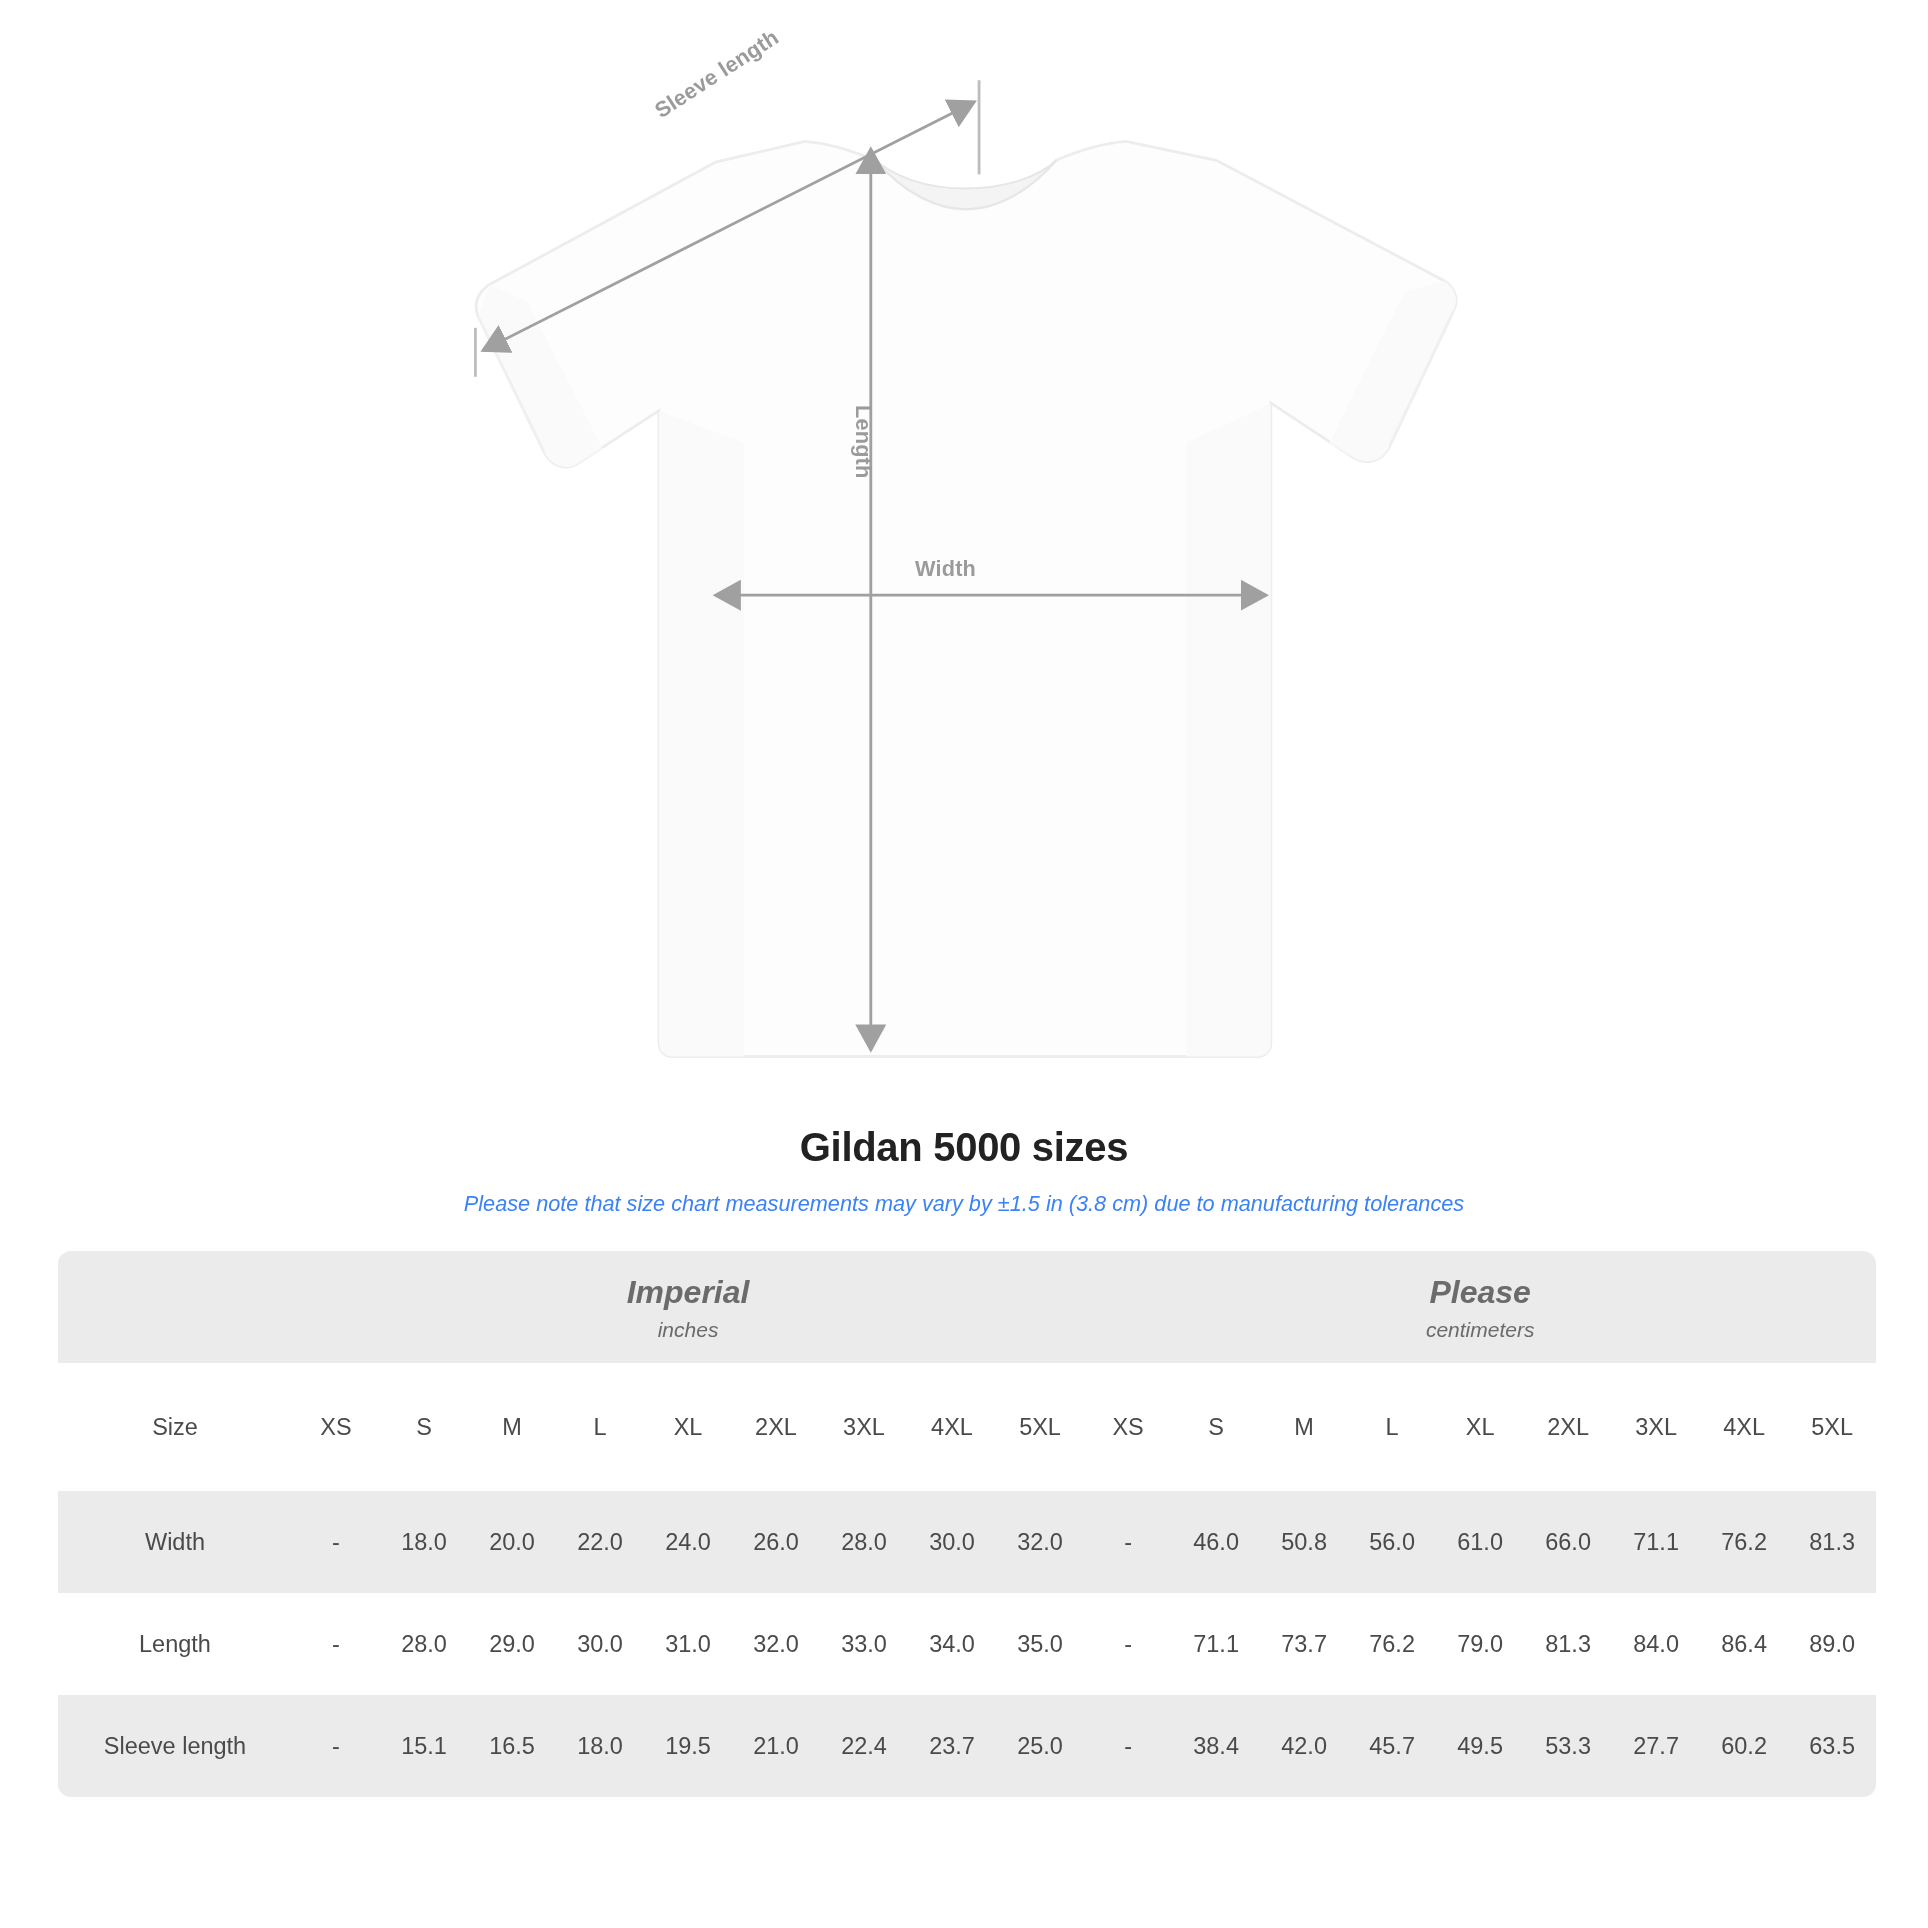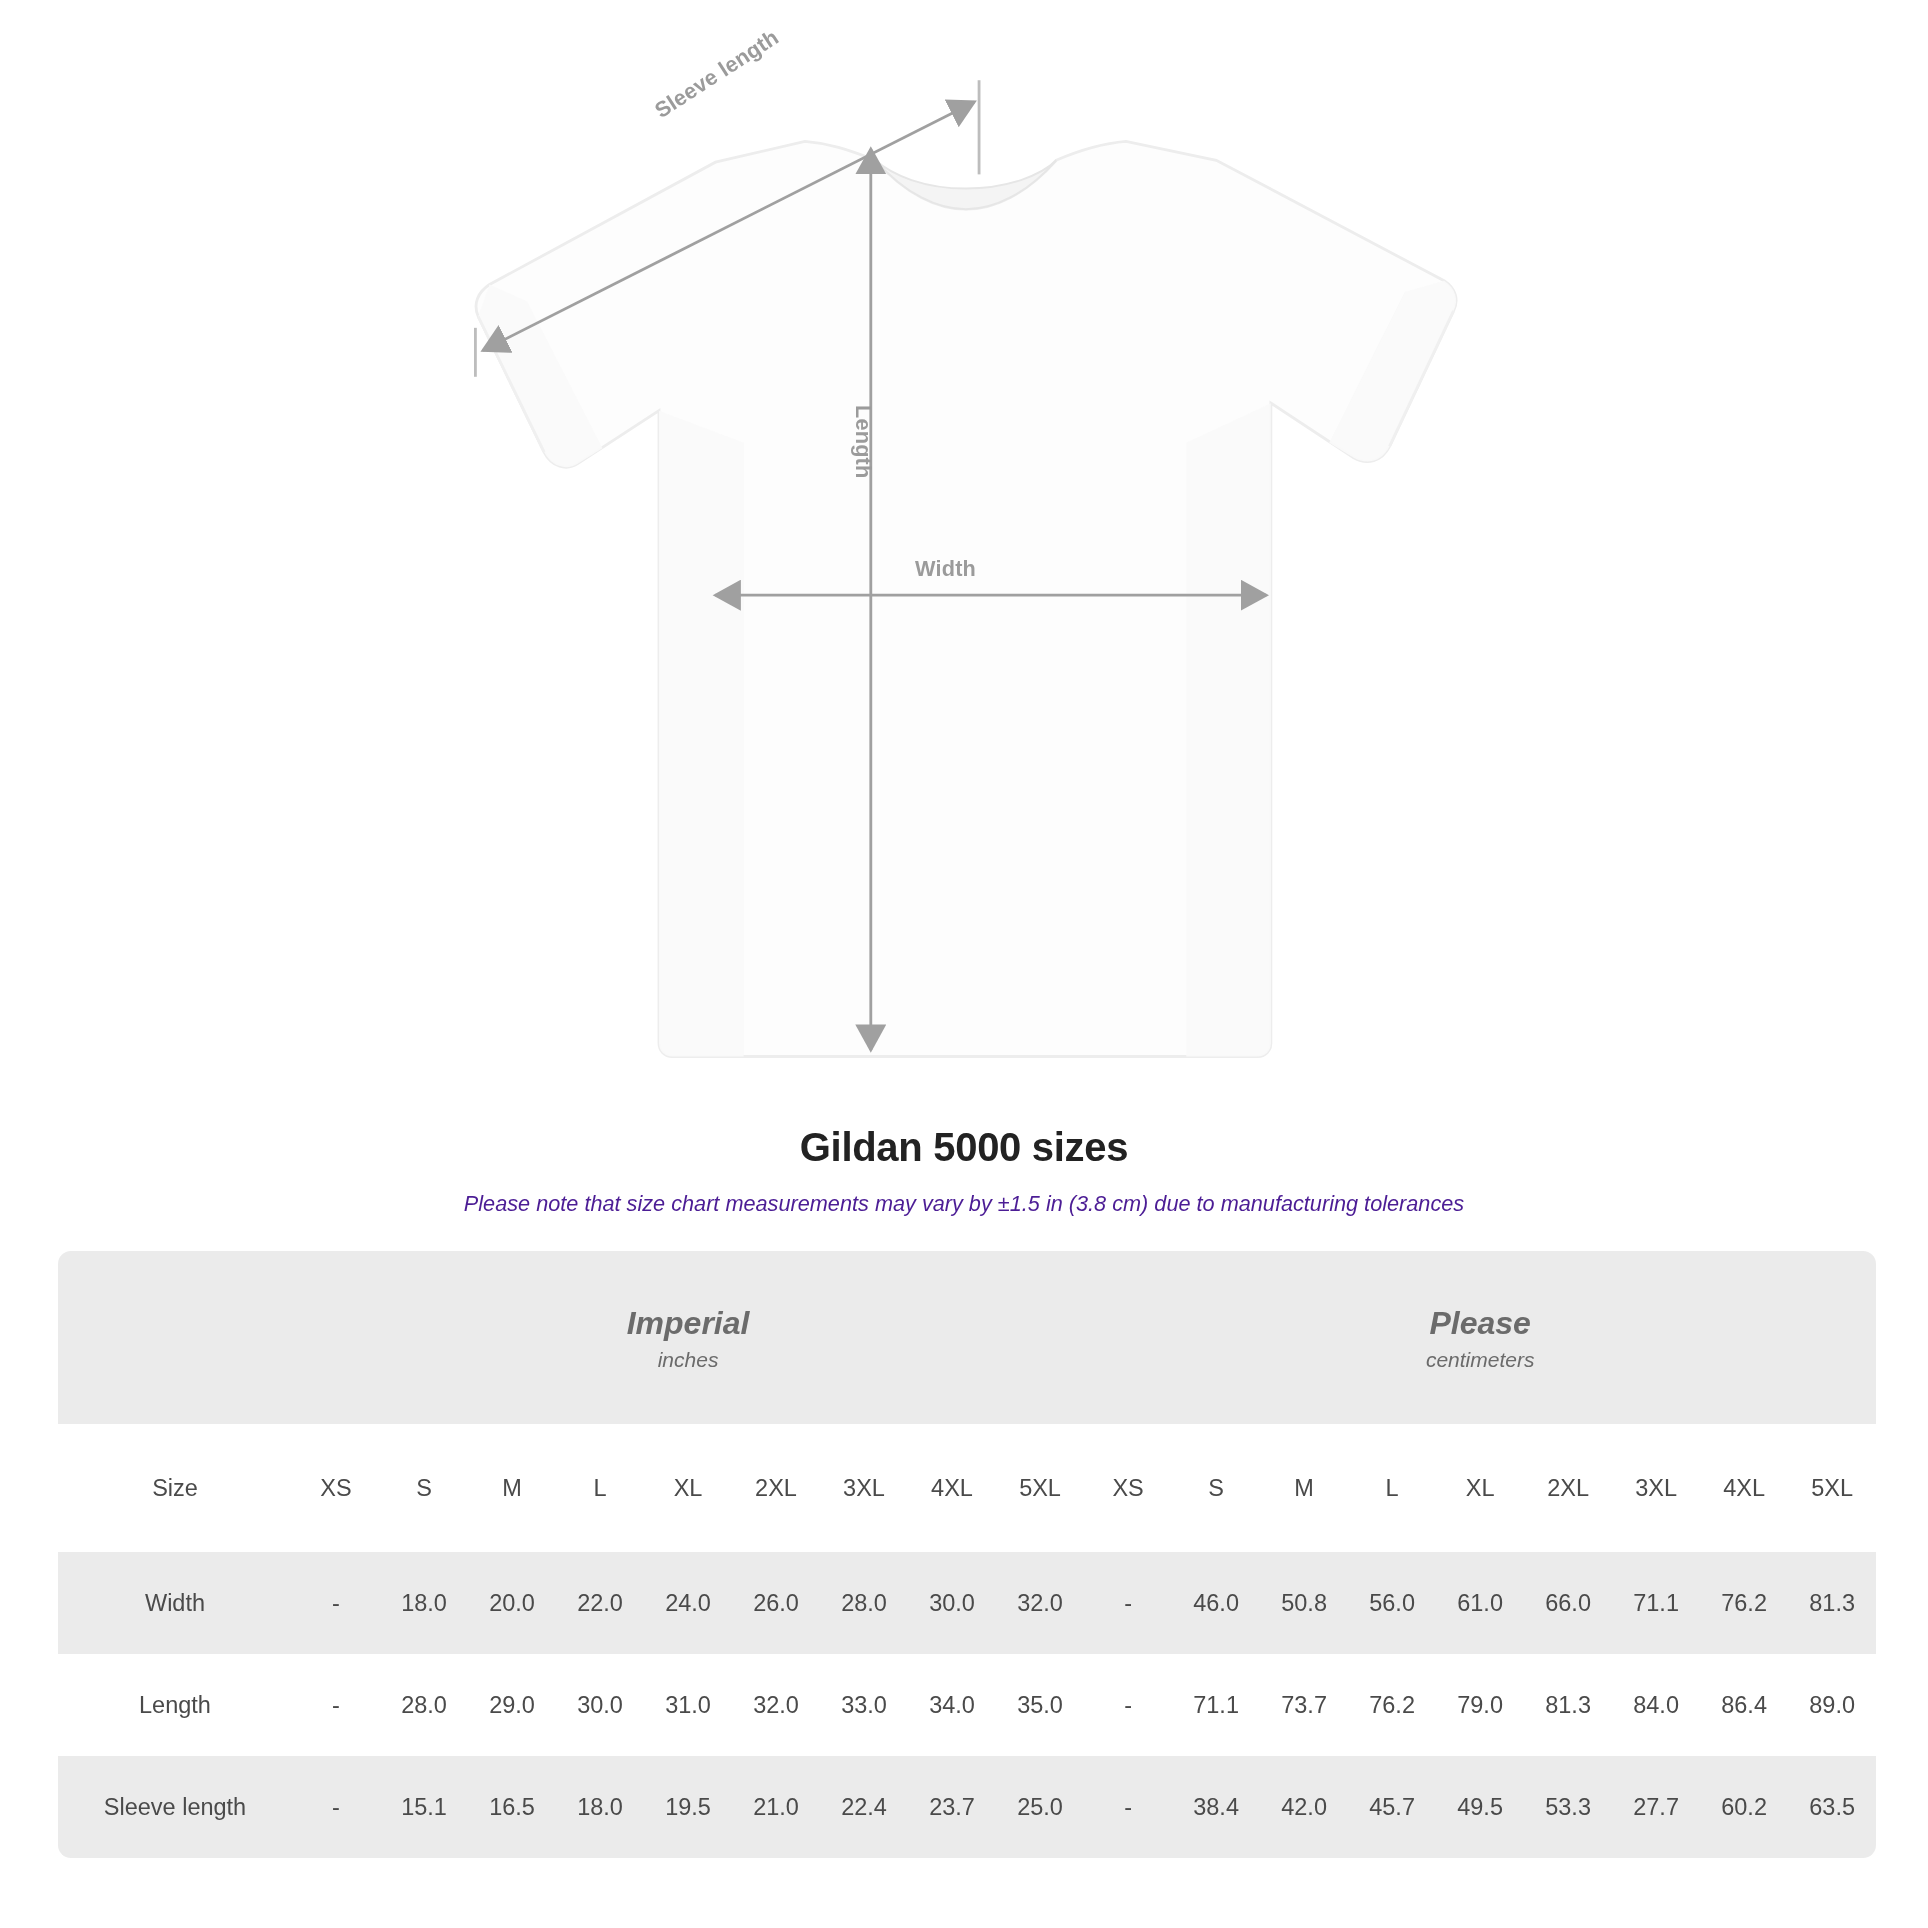--- a/index.html
+++ b/index.html
@@ -65,21 +65,21 @@
   .chart-title {
     font-size: 40px;
     font-weight: bold;
     color: #222222;
     margin: 0;
     letter-spacing: -0.3px;
   }
   .chart-note {
     font-size: 21.7px;
     font-style: italic;
-    color: #4c1d95;
+    color: #3b82f6;
     margin-top: 21px;
     text-align: center;
   }
 
   
   .table-wrap {
     margin: 34px 58px 0 58px;
   }
   table.size-table {
     border-collapse: collapse;
@@ -92,21 +92,21 @@
     vertical-align: middle;
     font-size: 23.5px;
     color: #4a4a4a;
     font-weight: normal;
     border: none;
     padding: 0;
   }
   
   .unit-row td {
     background: #ebebeb;
-    height: 173px;
+    height: 112px;
   }
   .unit-row td.first {
     border-top-left-radius: 13px;
   }
   .unit-row td.last {
     border-top-right-radius: 13px;
   }
   .unit-name {
     font-size: 32px;
     font-weight: bold;

